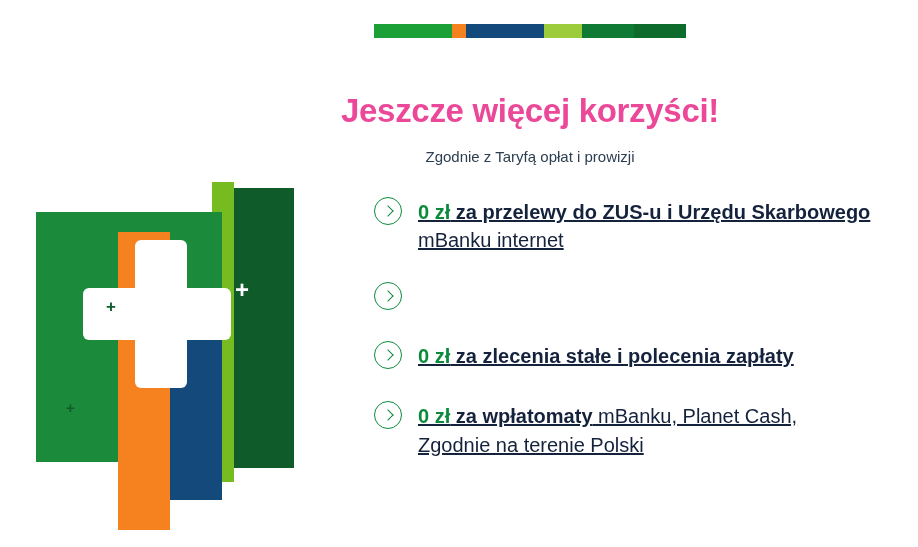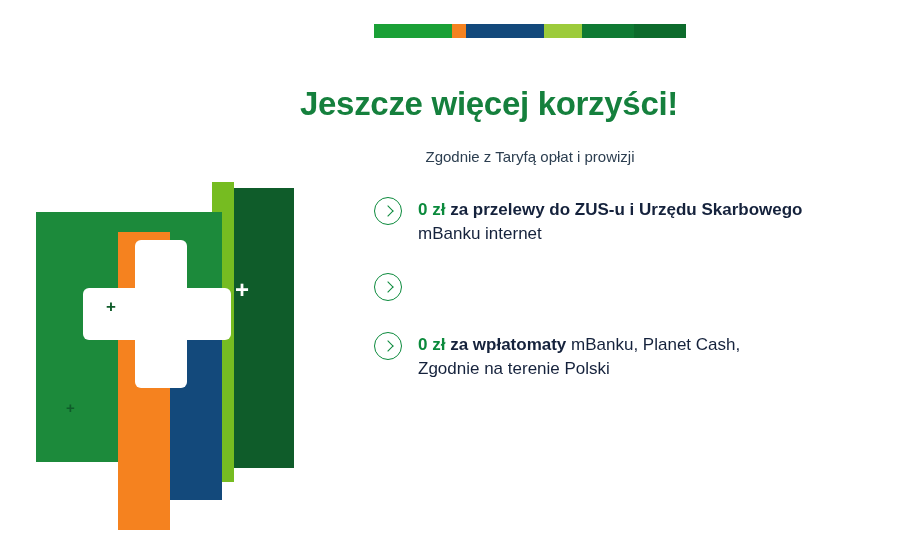--- a/index.html
+++ b/index.html
@@ -22,26 +22,27 @@
     left: 374px;
     width: 312px;
     height: 14px;
     display: flex;
   }
   .topbar span { display: block; height: 100%; }
 
   
   .headline {
     position: absolute;
-    top: 85px;
+    top: 92px;
     left: 300px;
     width: 460px;
+    text-align: center;
     font-size: 33px;
     font-weight: bold;
-    color: #15803d;
+    color: #ec4899;
     letter-spacing: -0.3px;
     white-space: nowrap;
   }
   .subhead {
     position: absolute;
     top: 148px;
     left: 300px;
     width: 460px;
     text-align: center;
     font-size: 15px;
@@ -76,24 +77,25 @@
     position: absolute;
     left: 9px;
     top: 9px;
     width: 7px;
     height: 7px;
     border-top: 1.8px solid #0b8a3c;
     border-right: 1.8px solid #0b8a3c;
     transform: rotate(45deg);
   }
   .btext {
-    font-size: 17px;
+    font-size: 20px;
     line-height: 1.42;
     color: #15223c;
     padding-top: 2px;
+    text-decoration: underline;
   }
   .amount {
     color: #0b8a3c;
     font-weight: bold;
   }
   .strong {
     font-weight: bold;
   }
 
   
@@ -154,20 +156,26 @@
     <div class="btext">
       <span class="amount">0 zł</span><span class="strong"> za przelewy do ZUS-u i Urzędu Skarbowego</span><br>
       <span>mBanku internet</span>
     </div>
   </div>
 
   <div class="benefit" style="margin-bottom:30px">
     <span class="chev"></span>
   </div>
 
+  <div class="benefit" style="margin-bottom:30px">
+    <span class="chev"></span>
+    <div class="btext">
+      <span class="amount">0 zł</span><span class="strong"> za zlecenia stałe i polecenia zapłaty</span>
+    </div>
+  </div>
 
   <div class="benefit">
     <span class="chev"></span>
     <div class="btext">
       <span class="amount">0 zł</span><span class="strong"> za wpłatomaty</span><span> mBanku, Planet Cash,</span><br>
       <span>Zgodnie na terenie Polski</span>
     </div>
   </div>
 
 </div>

